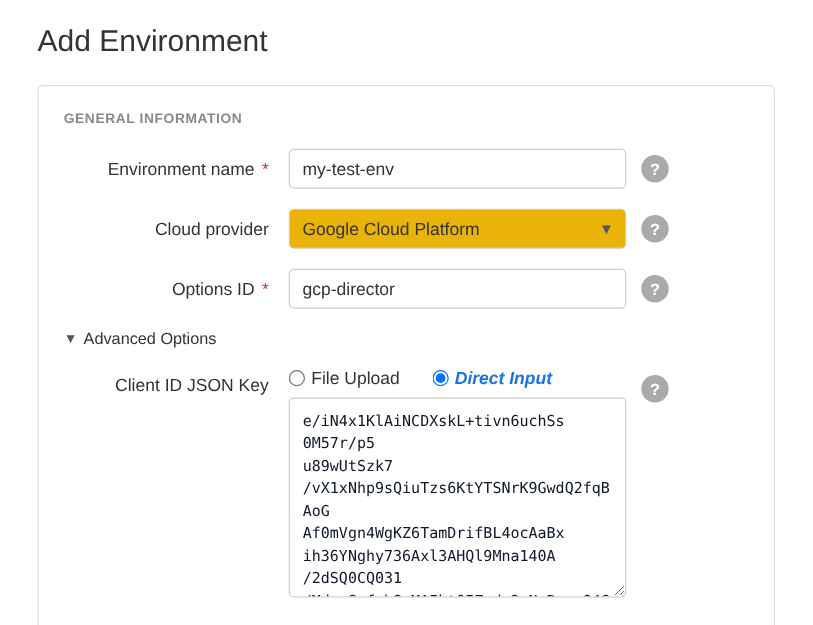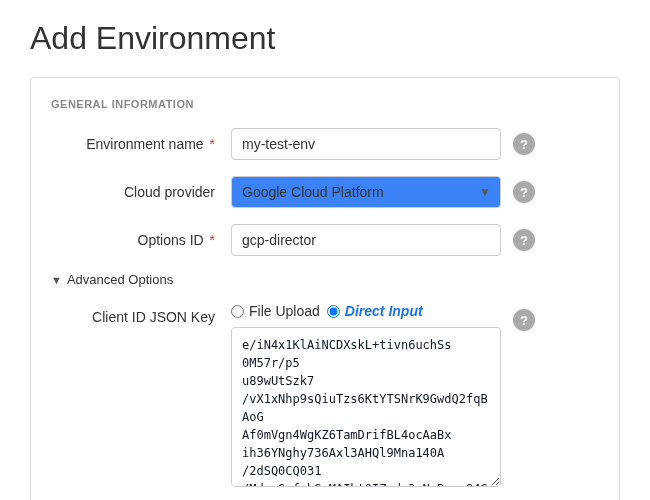--- a/index.html
+++ b/index.html
@@ -5,21 +5,21 @@
     * { box-sizing: border-box; margin: 0; padding: 0; }
     body {
       font-family: Arial, sans-serif;
       background: #fff;
       color: #333;
       padding: 20px 30px;
       width: 650px;
       min-height: 500px;
     }
     h1 {
-      font-size: 32px;
+      font-size: 24px;
       font-weight: 300;
       color: #333;
       margin-bottom: 20px;
     }
     .section {
       border: 1px solid #ddd;
       border-radius: 4px;
       padding: 20px 20px 24px 20px;
     }
     .section-title {
@@ -78,21 +78,21 @@
     }
     .select-wrapper select {
       width: 100%;
       height: 32px;
       border: 1px solid #ccc;
       border-radius: 4px;
       padding: 0 10px;
       font-size: 14px;
       color: #333;
       appearance: none;
-      background: #3b82f6;
+      background: #eab308;
       cursor: pointer;
       outline: none;
     }
     .select-arrow {
       position: absolute;
       right: 10px;
       top: 50%;
       transform: translateY(-50%);
       pointer-events: none;
       color: #555;
@@ -108,21 +108,21 @@
       user-select: none;
     }
     .advanced-toggle .arrow {
       margin-right: 5px;
       font-size: 11px;
       color: #555;
     }
     .radio-group {
       display: flex;
       align-items: center;
-      gap: 7px;
+      gap: 26px;
       width: 270px;
     }
     .radio-label {
       display: flex;
       align-items: center;
       gap: 5px;
       font-size: 14px;
       cursor: pointer;
     }
     .radio-label input[type="radio"] {

